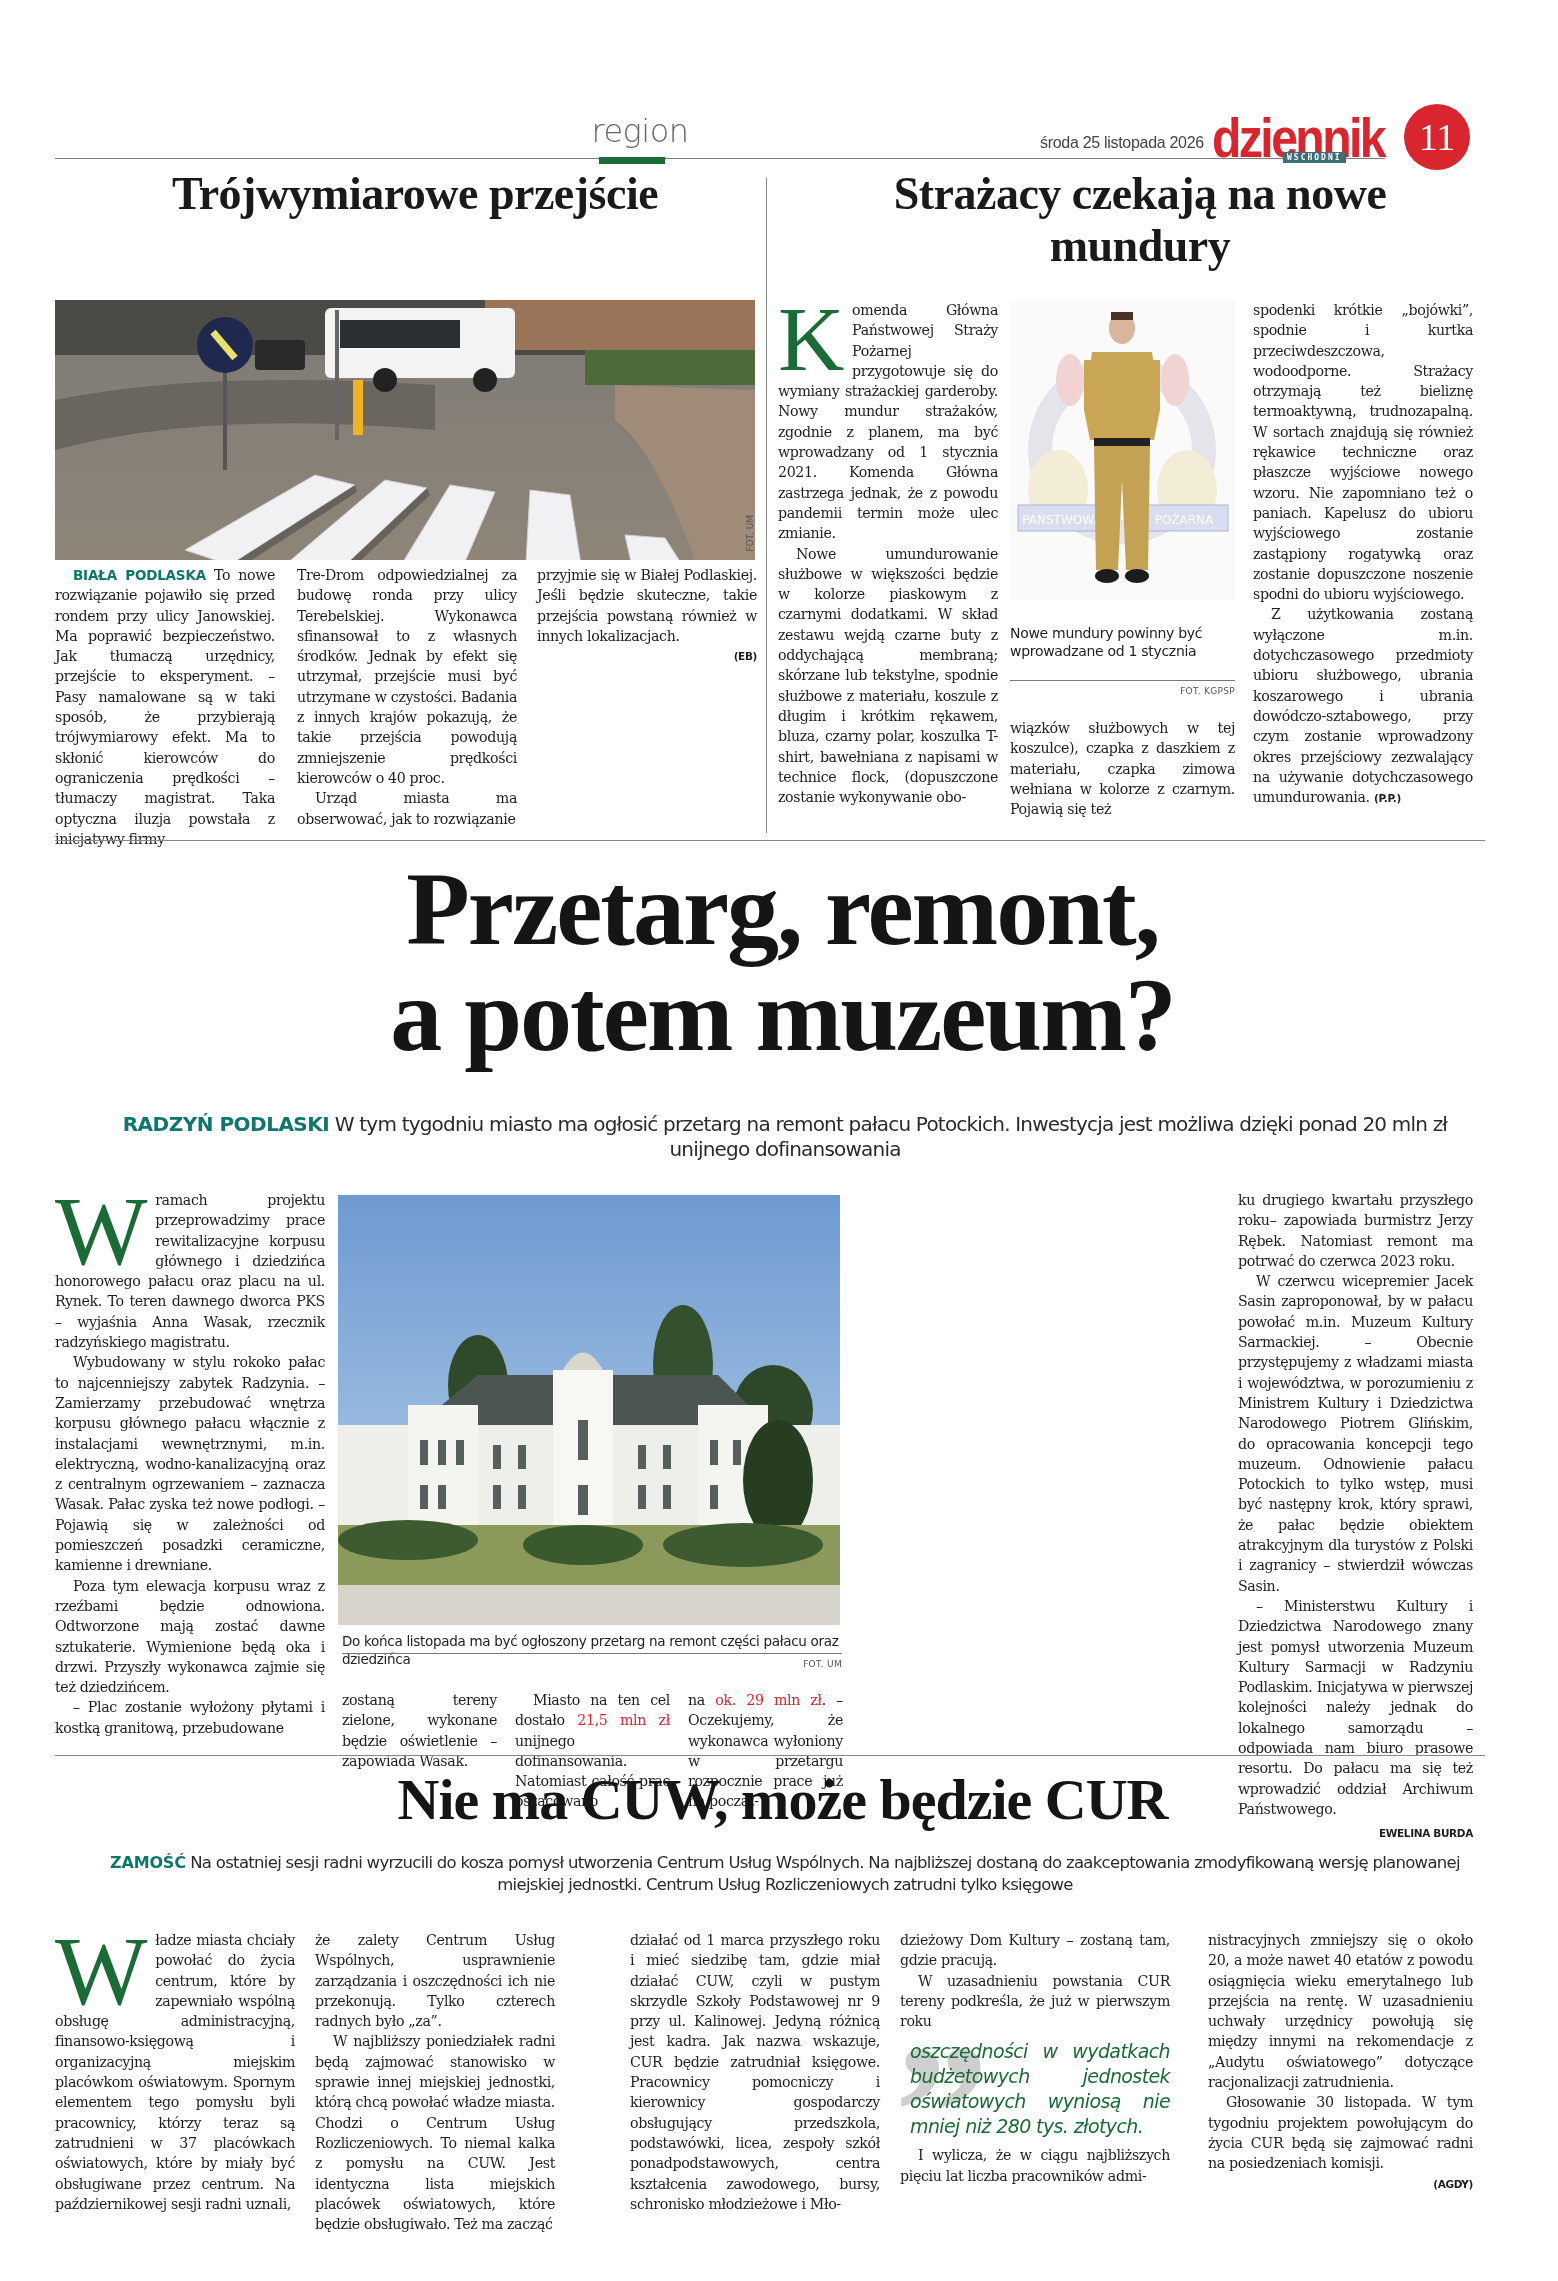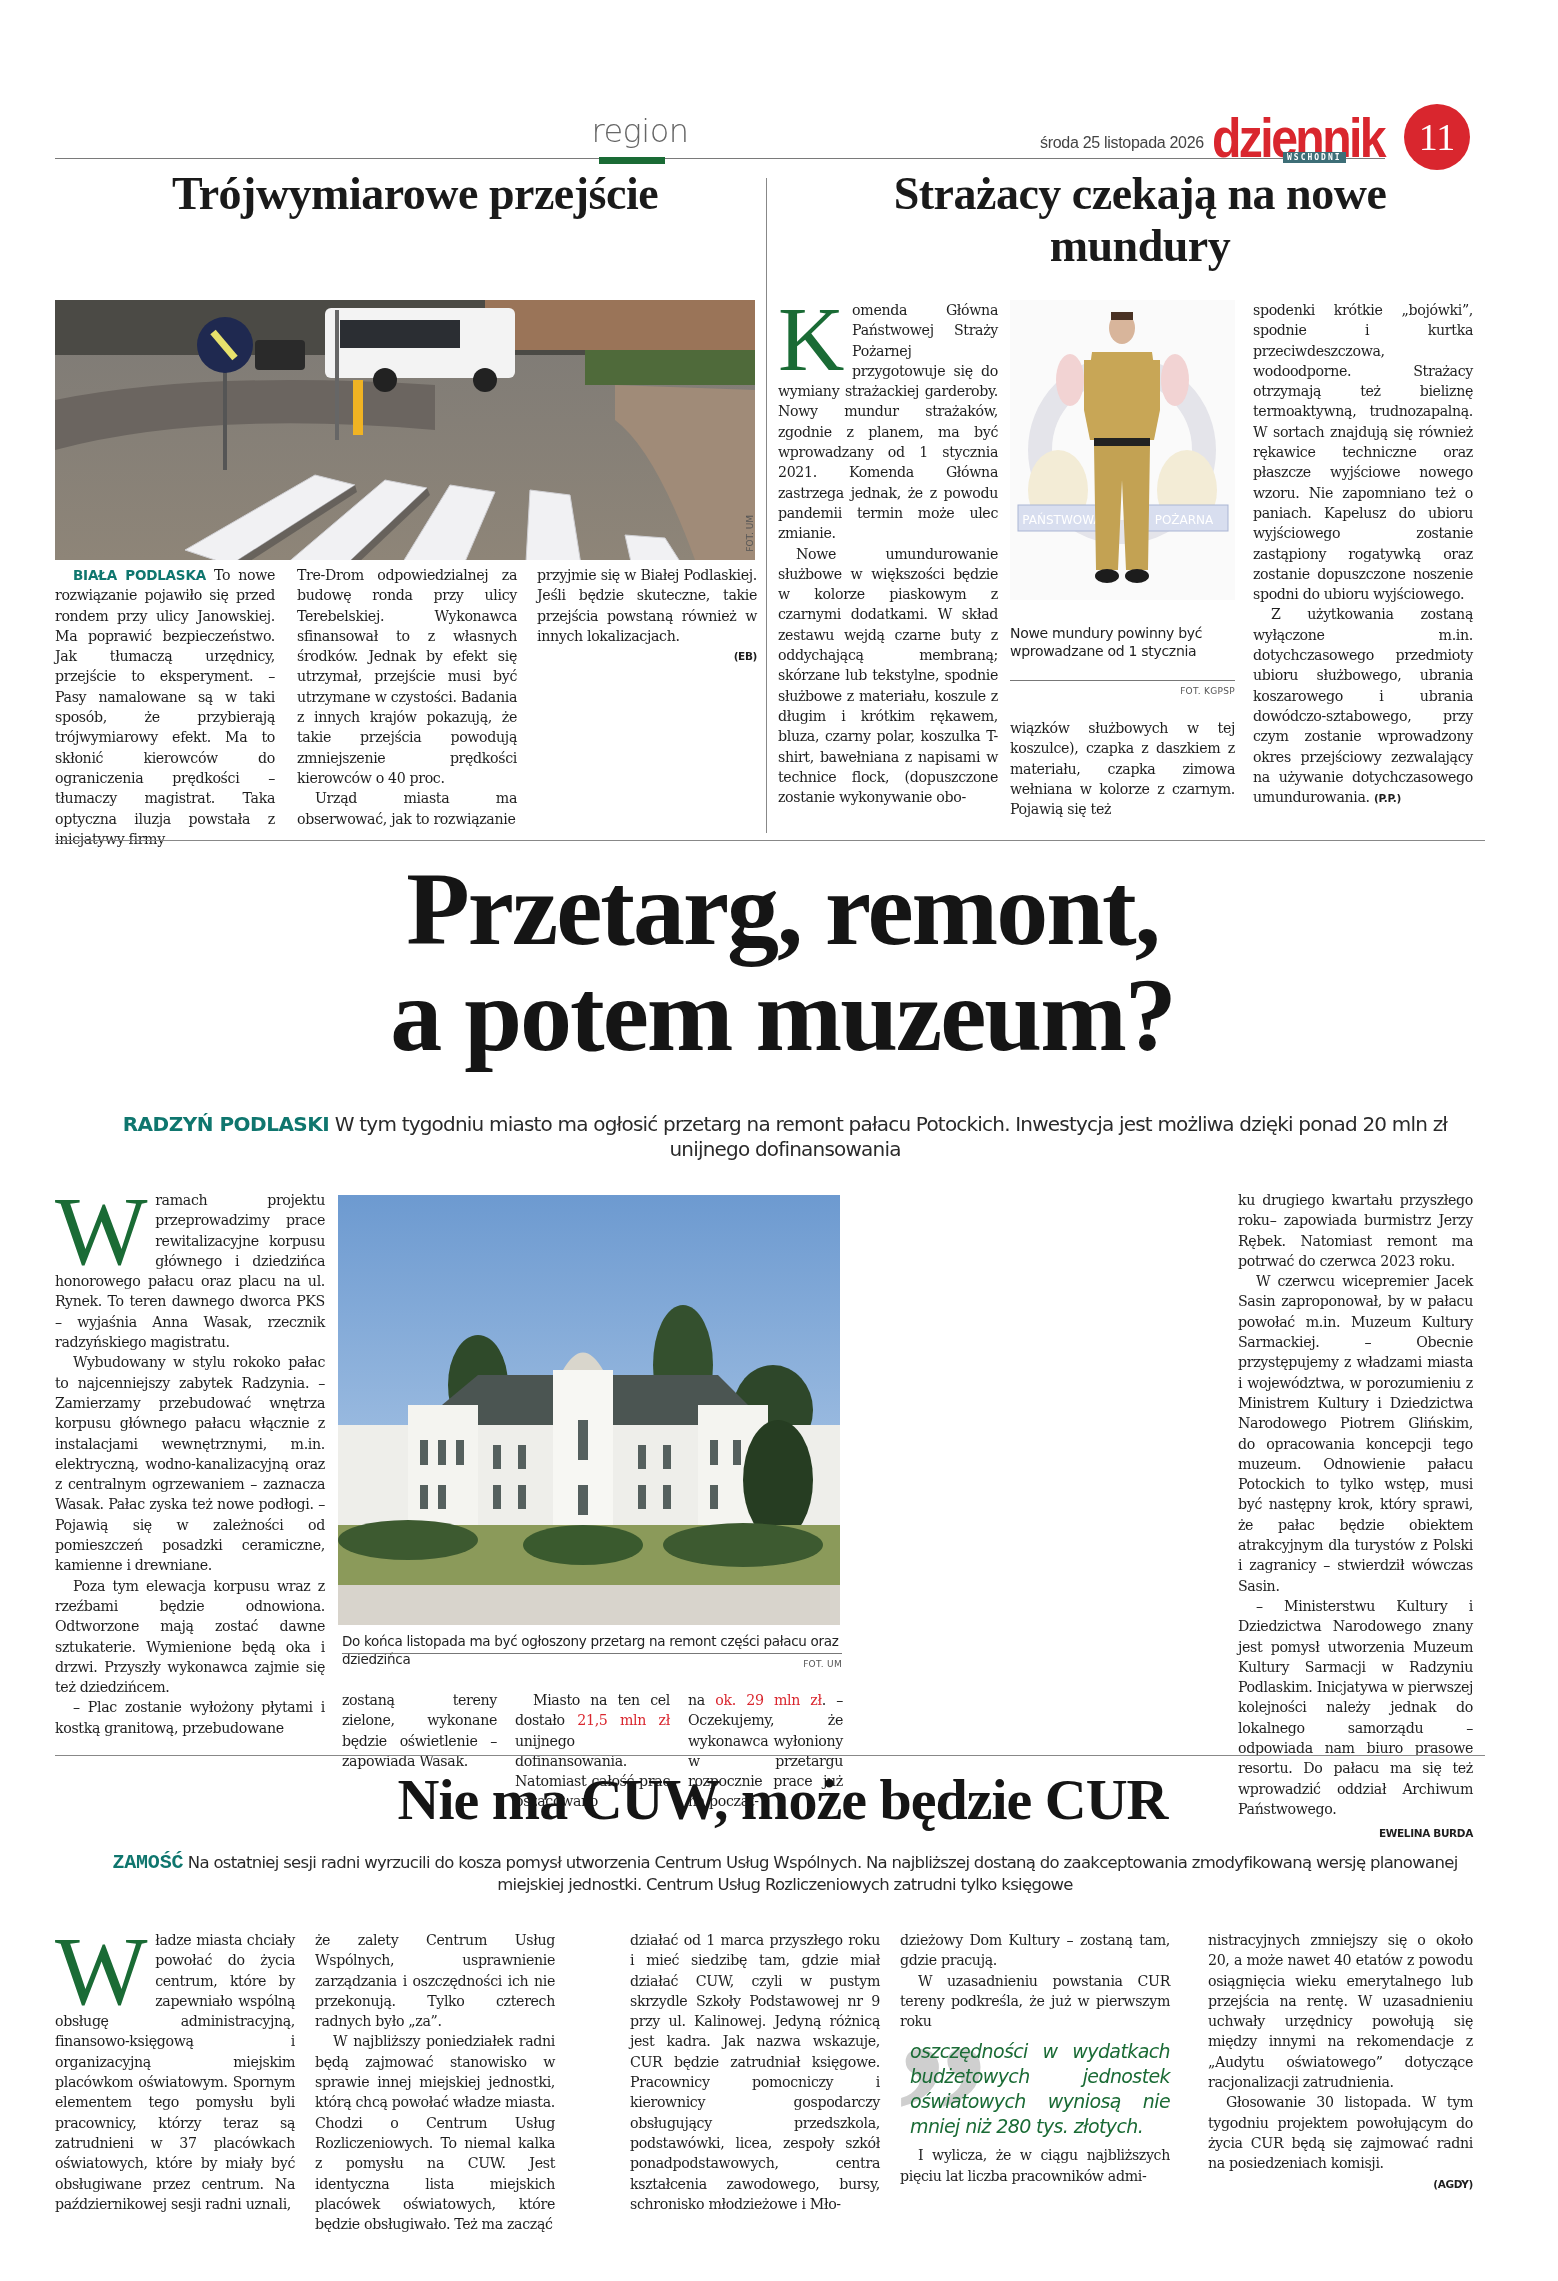--- a/index.html
+++ b/index.html
@@ -37,21 +37,21 @@
   .cap-rule { height: 1px; background: #777; }
   .credit { font-family: "DejaVu Sans", sans-serif; font-size: 9px; color: #555; text-align: right; letter-spacing: 0.3px; }
 
   
   .h-main { left: 55px; top: 856px; width: 1455px; font-family: "Liberation Serif", serif; font-weight: bold; font-size: 104px; line-height: 106px; text-align: center; color: #151515; letter-spacing: -2px; }
   .lead { font-family: "DejaVu Sans", sans-serif; font-size: 20px; line-height: 25px; text-align: center; color: #2a2a2a; letter-spacing: -0.8px; }
   .lead .place { font-size: 20px; letter-spacing: -0.5px; }
 
   .h-cur { left: 55px; top: 1768px; width: 1455px; font-family: "Liberation Serif", serif; font-weight: bold; font-size: 58px; line-height: 64px; text-align: center; color: #151515; letter-spacing: -1px; }
   .lead2 { font-family: "DejaVu Sans", sans-serif; font-size: 16.5px; line-height: 22px; text-align: center; color: #2a2a2a; letter-spacing: -0.7px; }
-  .lead2 .place { font-size: 20px; font-family: Liberation Mono, monospace; }
+  .lead2 .place { font-size: 16px; }
 
   .quote-box { position: relative; }
   .quote-mark { position: absolute; left: -6px; top: -22px; font-family: "Liberation Serif", serif; font-weight: bold; font-size: 190px; line-height: 1; color: #cfcfcf; z-index: 0; }
   .quote-text { position: relative; z-index: 1; font-family: "DejaVu Sans", sans-serif; font-style: italic; color: #1a6b35; font-size: 19px; line-height: 25px; letter-spacing: -0.6px; padding-left: 10px; }
 
   
   .img { overflow: hidden; }
 </style>
 </head>
 <body>

